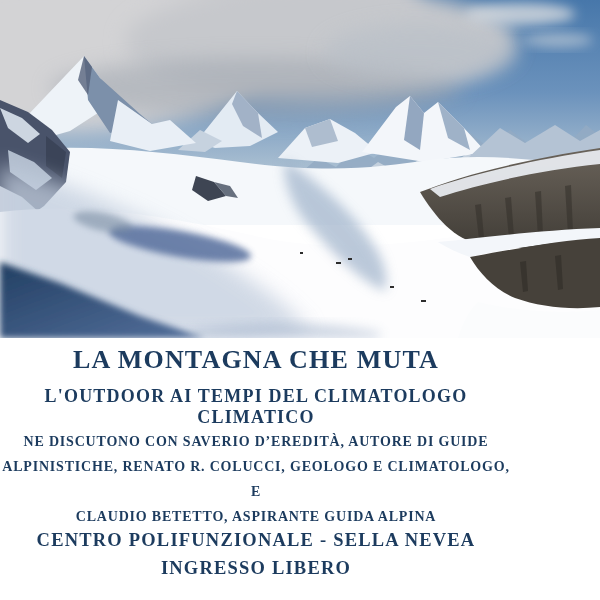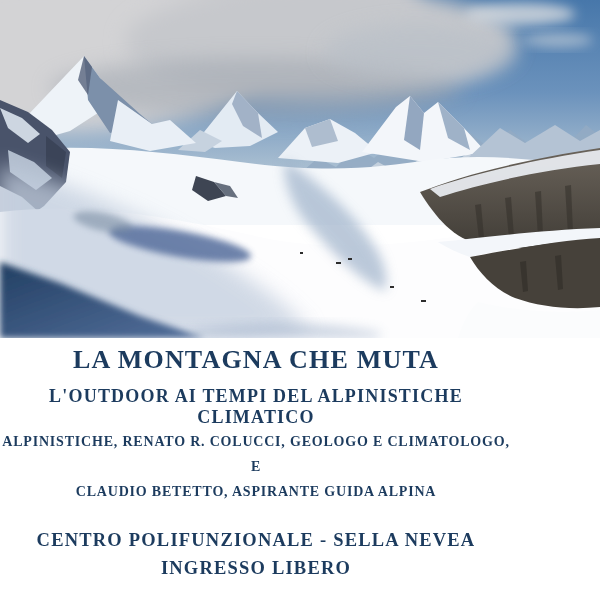--- a/index.html
+++ b/index.html
@@ -135,23 +135,24 @@
         <rect x="390" y="286" width="4" height="2"></rect>
         <rect x="421" y="300" width="5" height="2"></rect>
       </g>
 
       <path fill="#8ea2bf" opacity="0.45" filter="url(#b6)" d="M190,331 C260,319 330,323 380,333 L380,338 L190,338 Z"></path>
     </svg>
   </div>
 
   <div class="txt title">LA MONTAGNA CHE MUTA</div>
 
-  <div class="txt subtitle">L'OUTDOOR AI TEMPI DEL ALPINISTICHE CLIMATICO</div>
+  <div class="txt subtitle">L'OUTDOOR AI TEMPI DEL CLIMATOLOGO CLIMATICO</div>
 
   <div class="txt desc">
+    <div>NE DISCUTONO CON SAVERIO D’EREDITÀ, AUTORE DI GUIDE</div>
     <div>ALPINISTICHE, RENATO R. COLUCCI, GEOLOGO E CLIMATOLOGO, E</div>
     <div>CLAUDIO BETETTO, ASPIRANTE GUIDA ALPINA</div>
   </div>
 
   <div class="txt details">
     <div>CENTRO POLIFUNZIONALE - SELLA NEVEA</div>
     <div>INGRESSO LIBERO</div>
   </div>
 
 </div>

